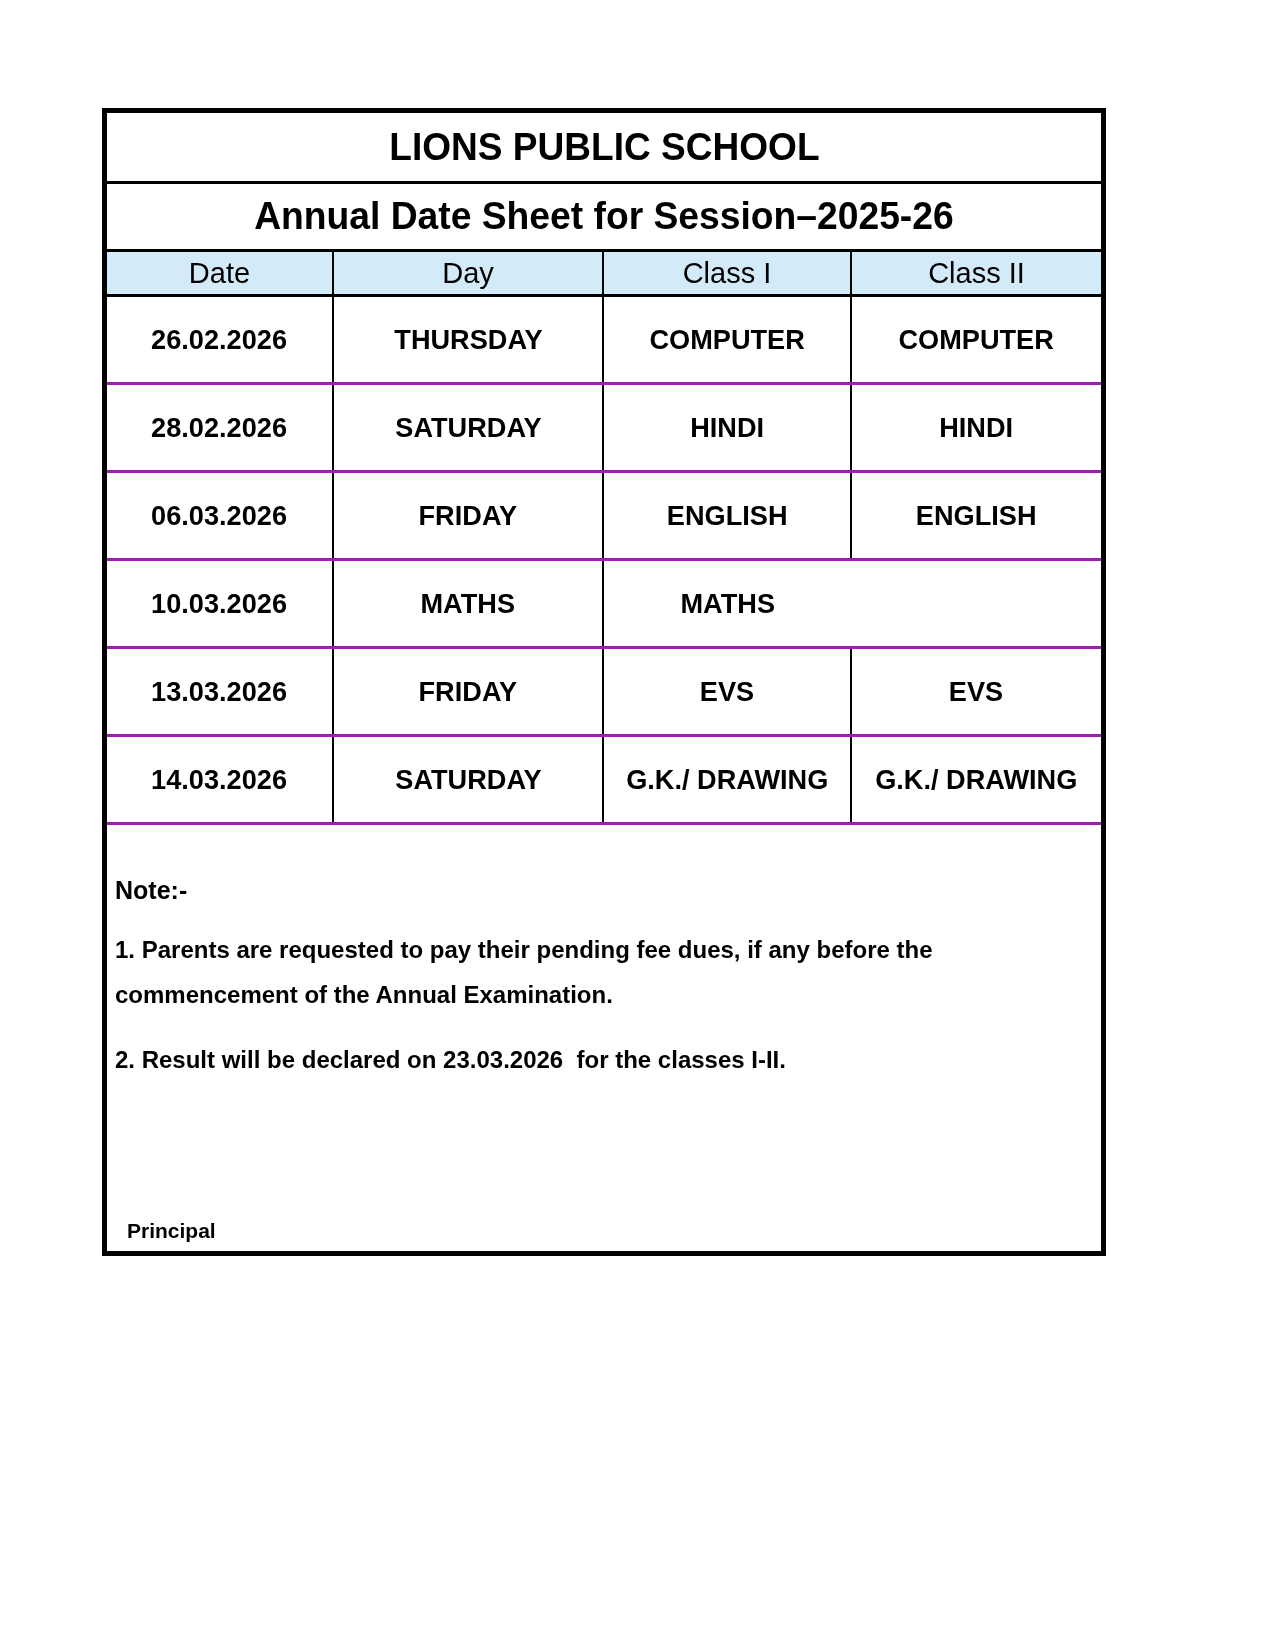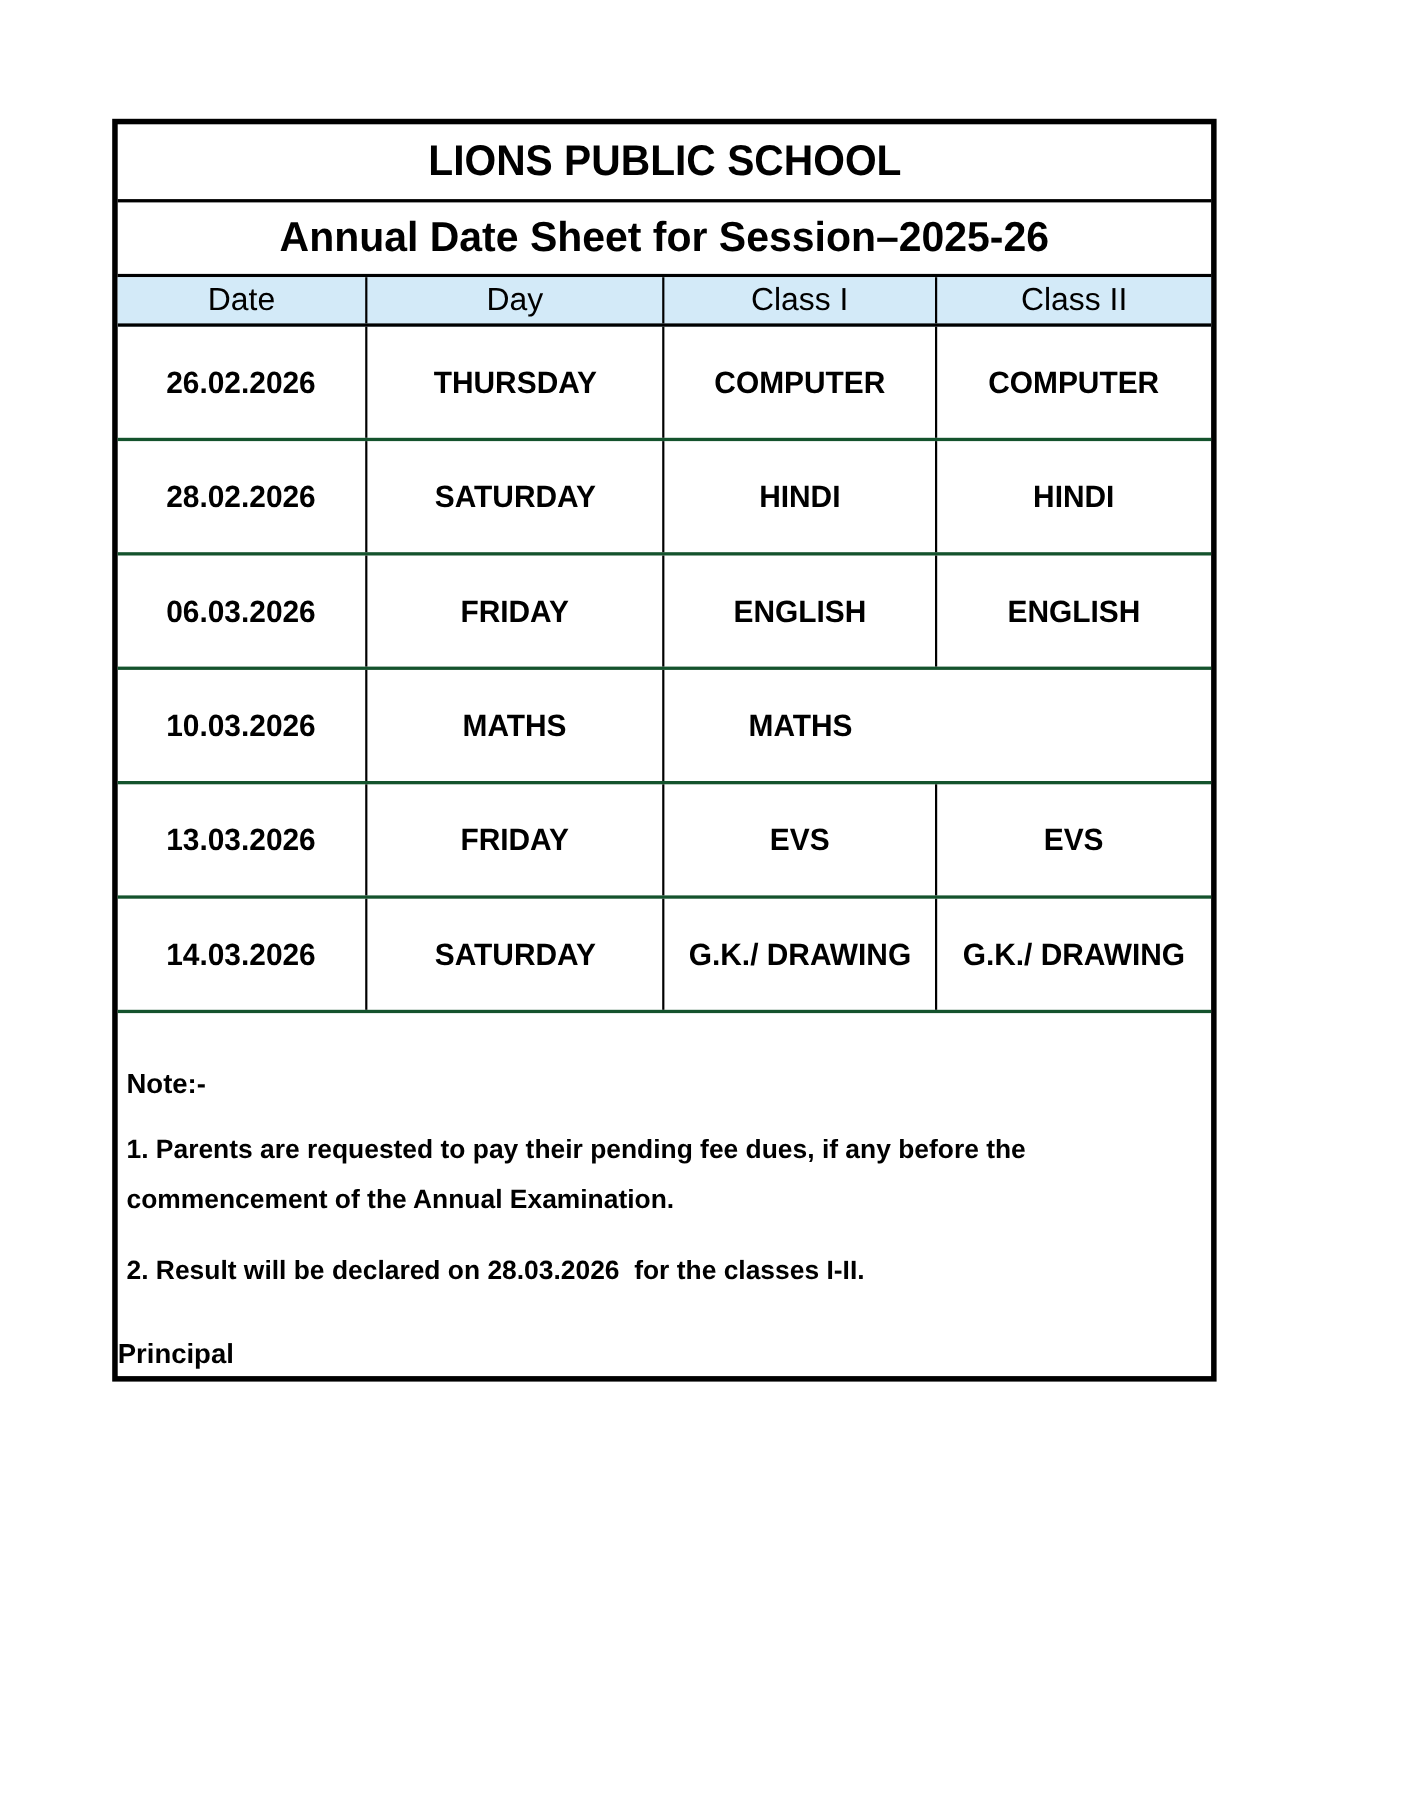--- a/index.html
+++ b/index.html
@@ -51,22 +51,22 @@
     background: #d3eaf8;
   }
   .header-cell {
     display: flex; align-items: center; justify-content: center;
     font-size: 29px; font-weight: normal;
     border-right: 2px solid #000;
   }
   .header-cell:last-child { border-right: none; }
 
   .data-row {
-    height: 104px;
-    border-bottom: 3px solid #14532d;
+    height: 88px;
+    border-bottom: 3px solid #a21caf;
   }
   .data-cell {
     display: flex; align-items: center; justify-content: center;
     font-size: 28px; font-weight: bold;
     border-right: 2px solid #000;
     white-space: nowrap;
   }
   .data-cell:last-child { border-right: none; }
   .data-cell span { transform: scaleX(0.97); }
 
@@ -83,22 +83,22 @@
   .note-item {
     font-size: 24px; font-weight: bold;
     line-height: 45px;
     max-width: 950px;
     white-space: pre-wrap;
   }
   .note-item-1 { margin-top: 22px; }
   .note-item-2 { margin-top: 20px; }
   .signature {
     position: absolute;
-    left: 0; bottom: 6px;
-    font-size: 25px; font-weight: bold;
+    left: 20px; bottom: 6px;
+    font-size: 21px; font-weight: bold;
     line-height: 28px;
   }
 </style>
 </head>
 <body>
 
 <div class="page">
   <div class="sheet">
 
     <div class="title-row">
@@ -199,18 +199,18 @@
           <span>G.K./ DRAWING</span>
         </div>
       <div class="data-cell">
           <span>G.K./ DRAWING</span>
         </div>
     </div>
 
     <div class="note-area">
       <div class="note-heading">Note:-</div>
       <div class="note-item note-item-1">1. Parents are requested to pay their pending fee dues, if any before the commencement of the Annual Examination.</div>
-      <div class="note-item note-item-2">2. Result will be declared on 28.03.2026  for the classes I-II.</div>
+      <div class="note-item note-item-2">2. Result will be declared on 23.03.2026  for the classes I-II.</div>
       <div class="signature">Principal</div>
     </div>
 
   </div>
 </div>
 
 </body></html>

